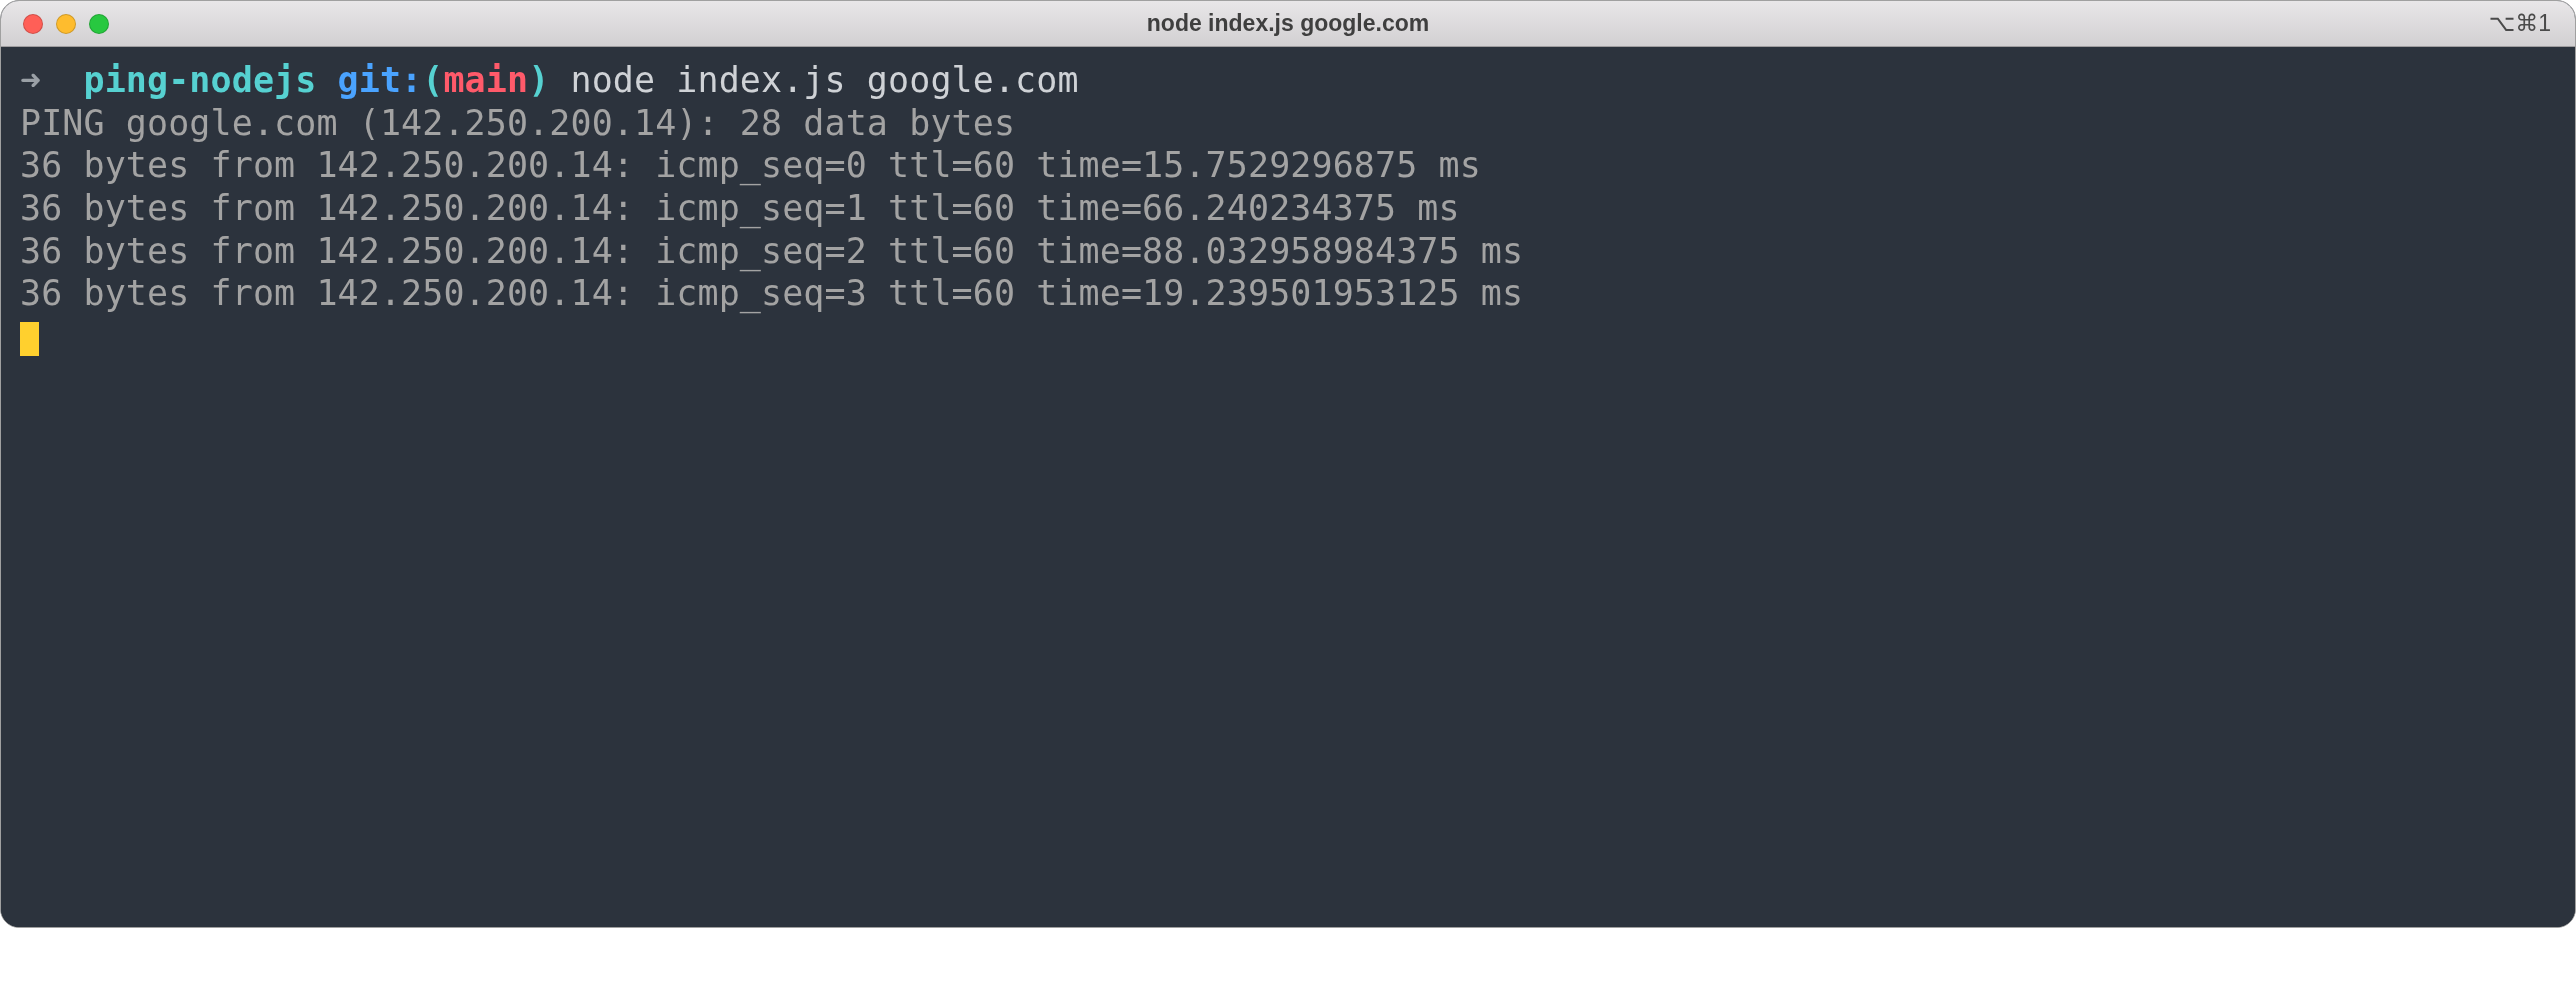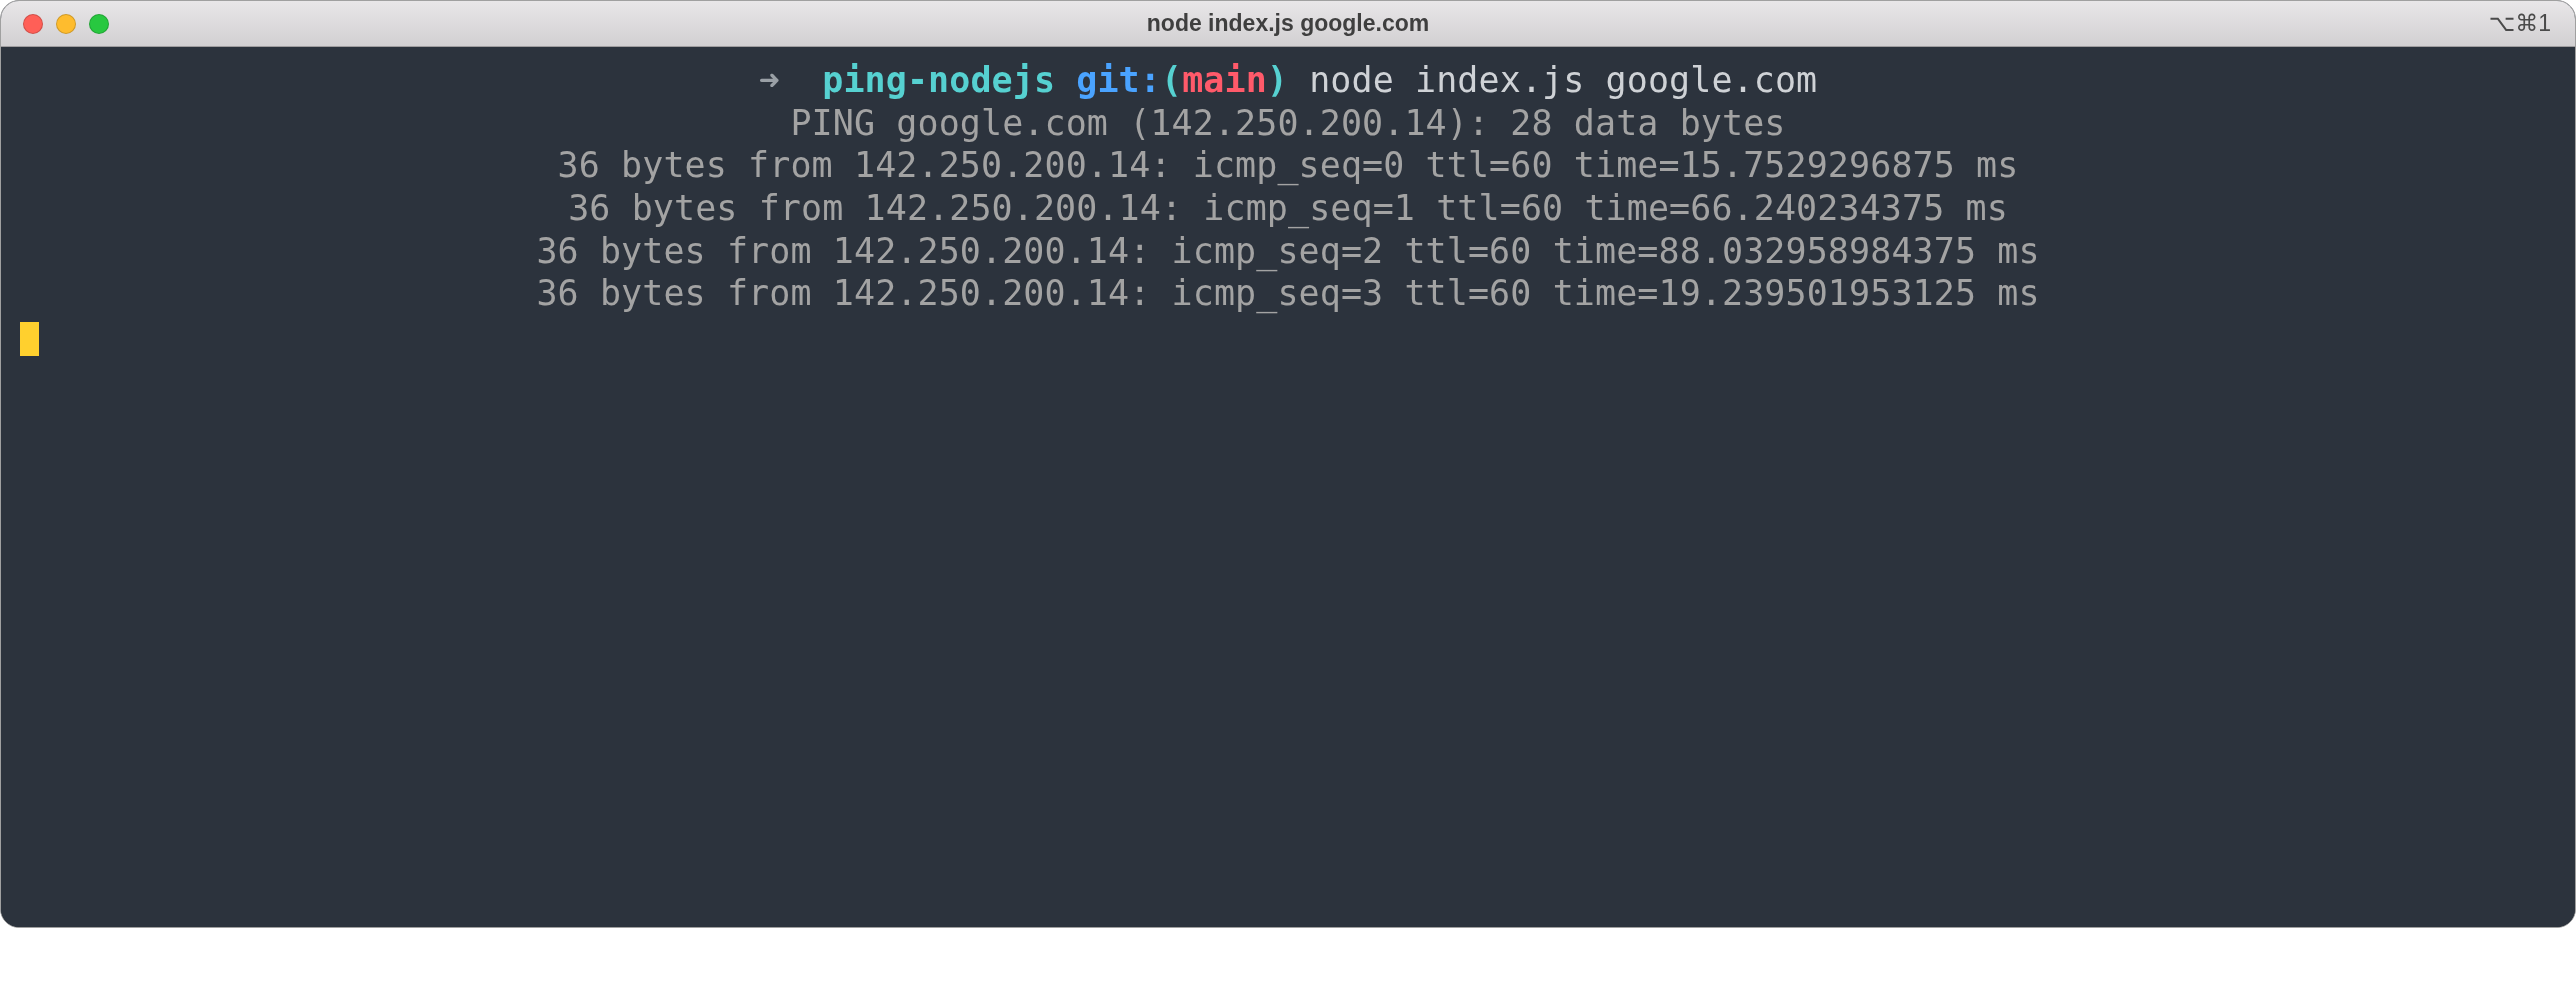--- a/index.html
+++ b/index.html
@@ -89,21 +89,21 @@
     .cmd     { color: #cfd2d6; }
     .out     { color: #a3a3a3; }
     .cursor {
       display: inline-block;
       width: 19px;
       height: 34px;
       background: #ffd02e;
       vertical-align: text-bottom;
       margin-top: 4px;
     }
-    .line { display: block; text-align: center; }
+    .line { display: block; }
   </style>
 </head>
 <body>
 
 <div class="window">
   <div class="titlebar">
     <div class="traffic-lights">
       <div class="tl tl-close"></div>
       <div class="tl tl-min"></div>
       <div class="tl tl-max"></div>

